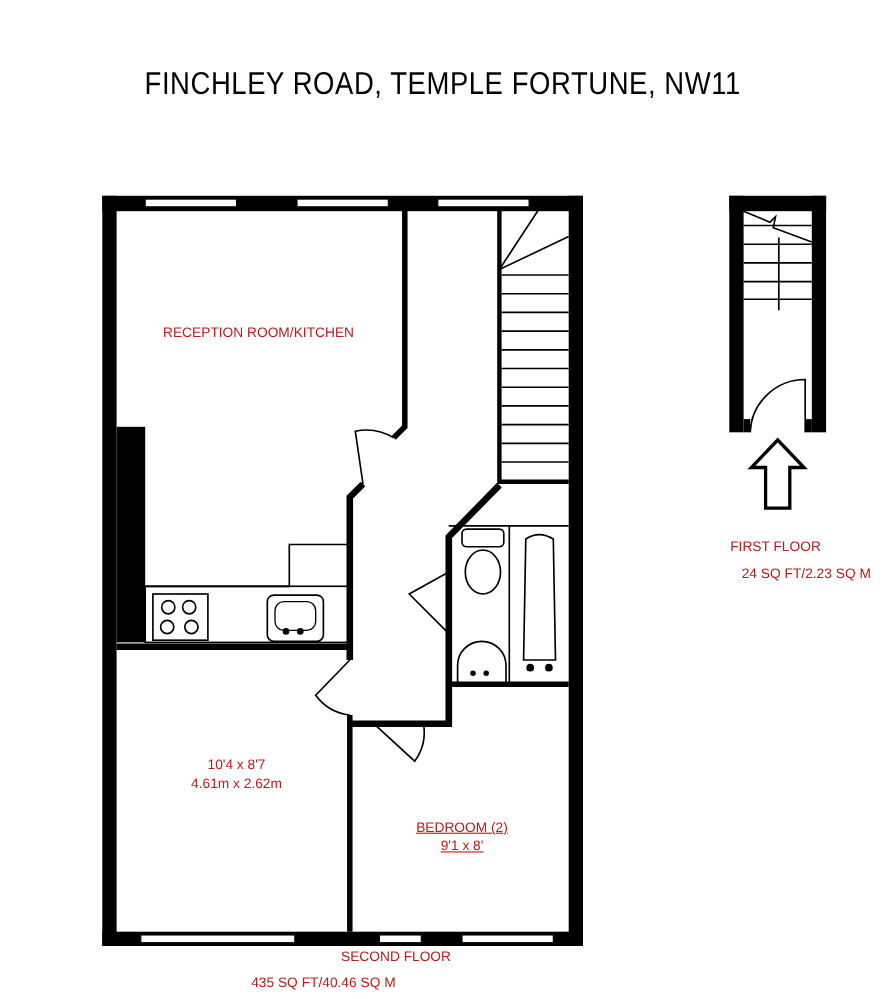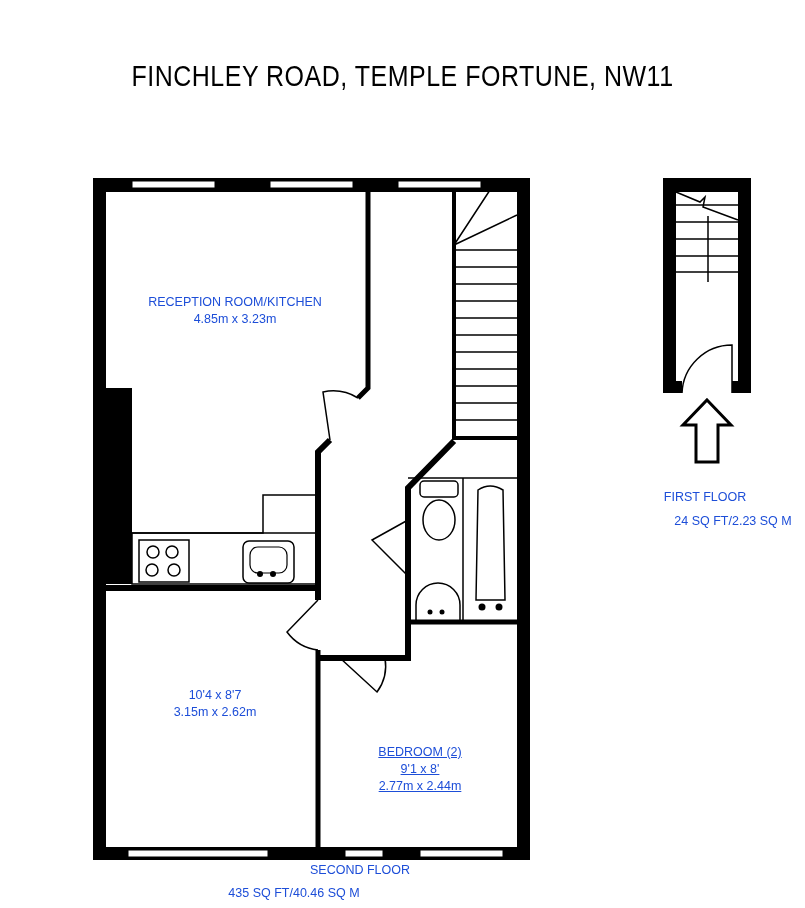--- a/index.html
+++ b/index.html
@@ -1,19 +1,19 @@
 <!DOCTYPE html>
 <html><head>
 <meta charset="utf-8">
 <style>
   html, body { margin:0; padding:0; background:#ffffff; }
   body { width:805px; height:908px; position:relative; overflow:hidden; font-family:"Liberation Sans", sans-serif; color:#111; }
   .title { position:absolute; left:0; top:62px; width:805px; text-align:center; font-family:"Liberation Sans", sans-serif; font-size:25px; font-weight:400; letter-spacing:0.5px; color:#000; transform:scaleY(1.15); }
   svg.plan { position:absolute; left:0; top:0; }
-  .lbl { position:absolute; text-align:center; font-size:12.5px; line-height:17px; color:#1d4ed8; }
+  .lbl { position:absolute; text-align:center; font-size:12.5px; line-height:17px; color:#b91c1c; }
   .lbl div { white-space:nowrap; }
 </style>
 </head>
 <body>
 
 <div class="title">FINCHLEY ROAD, TEMPLE FORTUNE, NW11</div>
 
 <svg class="plan" width="805" height="908" viewBox="0 0 805 908">
   <g fill="#000" stroke="none">
 
@@ -111,28 +111,26 @@
       <line x1="676" y1="272" x2="738" y2="272"></line>
       <line x1="708" y1="216" x2="708" y2="282"></line>
       <path d="M682 393 A50 50 0 0 1 732 345 L732 393"></path>
       <path d="M707 400 L731 425 L718 425 L718 462 L696 462 L696 425 L683 425 Z" stroke-width="3"></path>
     </g>
   </g>
 </svg>
 
 <div class="lbl" style="left:120px;top:294px;width:230px;">
   <div>RECEPTION ROOM/KITCHEN</div>
-  <div>4.85m x 3.23m</div>
 </div>
 <div class="lbl" style="left:120px;top:687px;width:190px;">
   <div>10'4 x 8'7</div>
-  <div>3.15m x 2.62m</div>
+  <div>4.61m x 2.62m</div>
 </div>
 <div class="lbl" style="left:330px;top:744px;width:180px;text-decoration:underline;">
   <div>BEDROOM (2)</div>
   <div>9'1 x 8'</div>
-  <div>2.77m x 2.44m</div>
 </div>
 
 <div class="lbl" style="left:210px;top:862px;width:200px;text-align:right;">SECOND FLOOR</div>
 <div class="lbl" style="left:174px;top:885px;width:240px;">435 SQ FT/40.46 SQ M</div>
 <div class="lbl" style="left:630px;top:489px;width:150px;">FIRST FLOOR</div>
 <div class="lbl" style="left:648px;top:513px;width:170px;">24 SQ FT/2.23 SQ M</div>
 
 </body></html>

